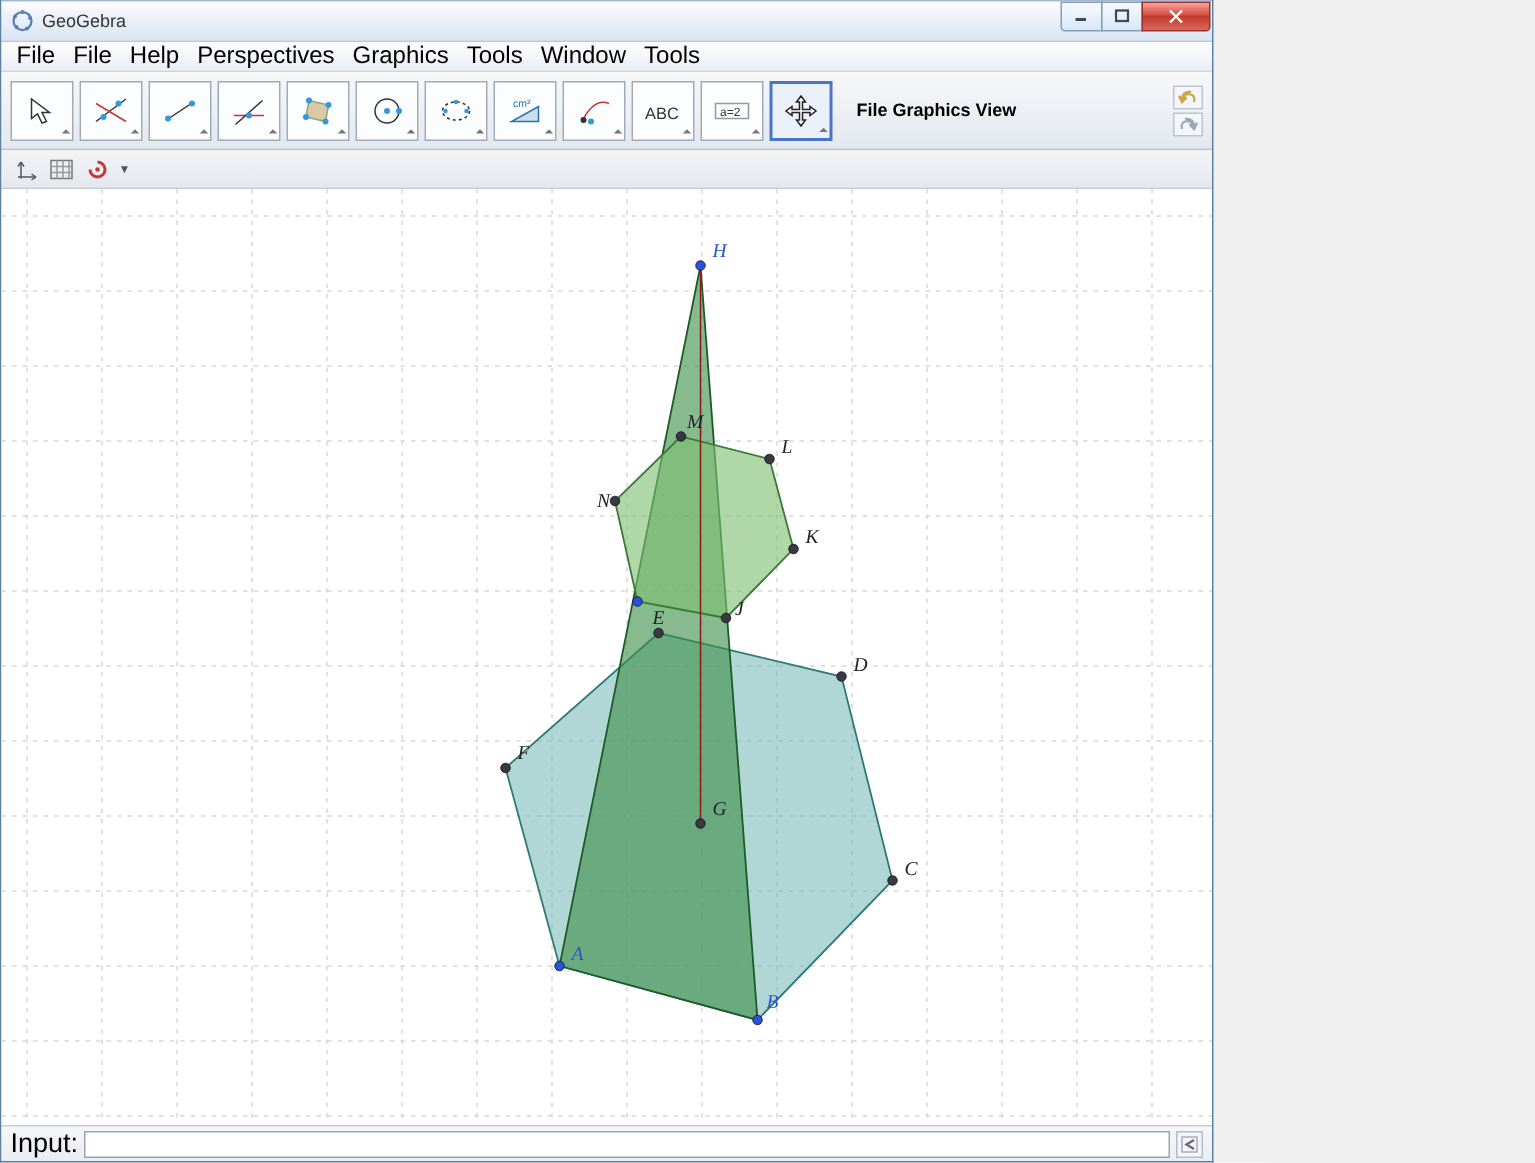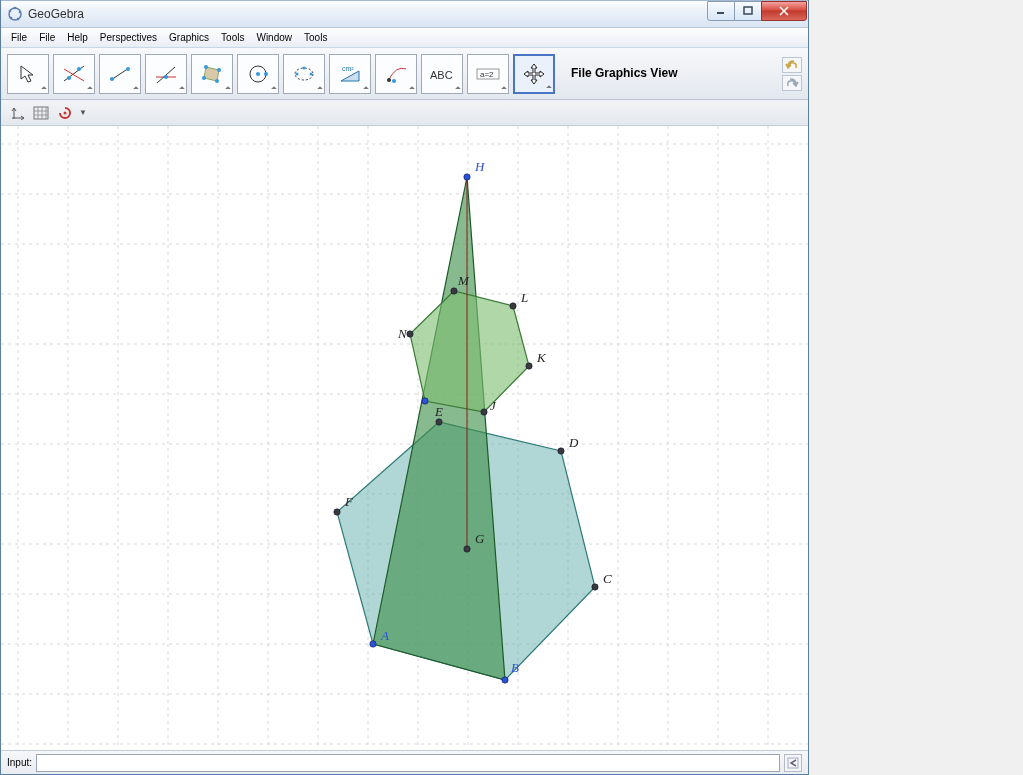--- a/index.html
+++ b/index.html
@@ -47,21 +47,21 @@
     border-color:#9b3028;
     border-bottom-right-radius:3px;
     color:#fff;
   }
   .menubar {
     height: 20px;
     background: linear-gradient(to bottom,#fdfdfd,#e9eef5);
     display:flex; align-items:center;
     padding: 0 4px;
     border-bottom: 1px solid #c9d6e6;
-    font-size: 10px;
+    font-size: 16px;
   }
   .menubar span { padding: 2px 6px; cursor:default;}
   .toolbar-row {
     height: 52px;
     background: linear-gradient(to bottom,#f7f8fa,#e3e8ef);
     border-bottom: 1px solid #b9c3d0;
     display:flex; align-items:center;
     padding: 0 6px;
   }
   .toolgroup {
@@ -95,21 +95,21 @@
   .graphics{
     flex:1; position:relative; background:#fff; overflow:hidden;
   }
   .grid line { stroke:#d7d7d7; stroke-dasharray:3 4; stroke-width:1;}
   .ptlbl{ font-family:Times, serif; font-size:13px; font-style:italic;}
   .inputbar{
     height:24px; border-top:1px solid #c4ccd6;
     background:linear-gradient(to bottom,#f6f7f9,#e9ecf1);
     display:flex;align-items:center;padding:0 6px;gap:4px;
   }
-  .inputbar label{font-size:10px;}
+  .inputbar label{font-size:18px;}
   .inputbar input{
     flex:1;height:18px;border:1px solid #9aa5b3;background:#fff;padding:0 4px;font-size:12px;
   }
   .inbtn{width:18px;height:18px;border:1px solid #b3bcc8;background:#f3f5f8;display:flex;align-items:center;justify-content:center;}
   
   svg{display:block;}
 </style>
 </head>
 <body>
 

